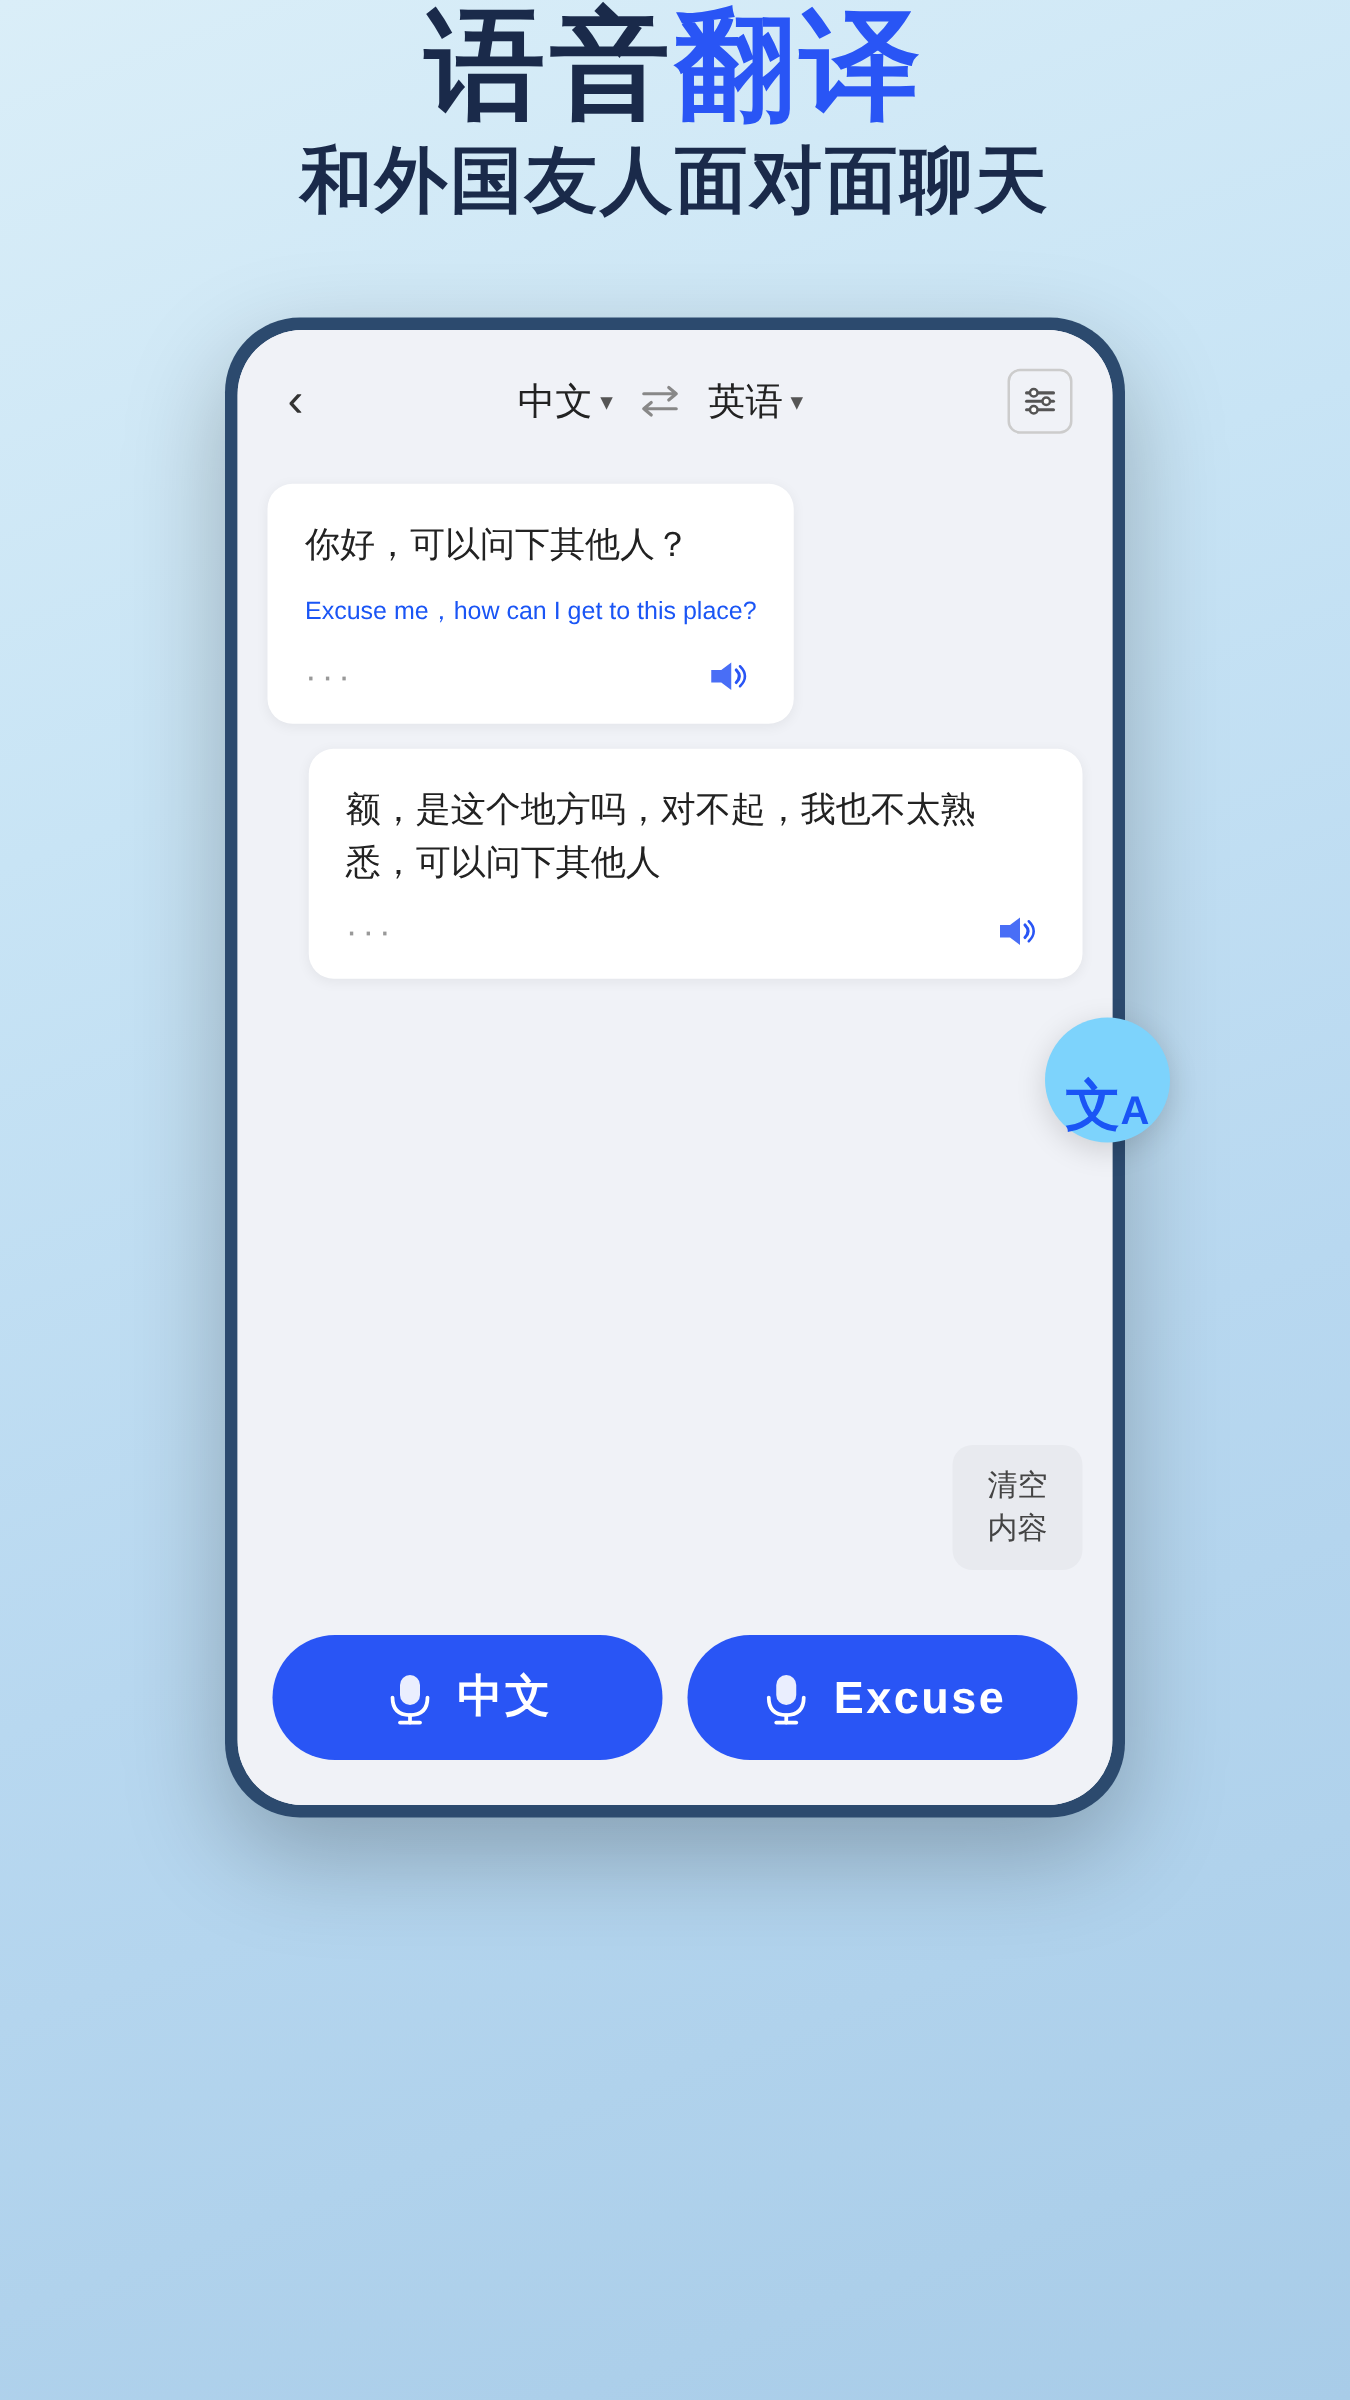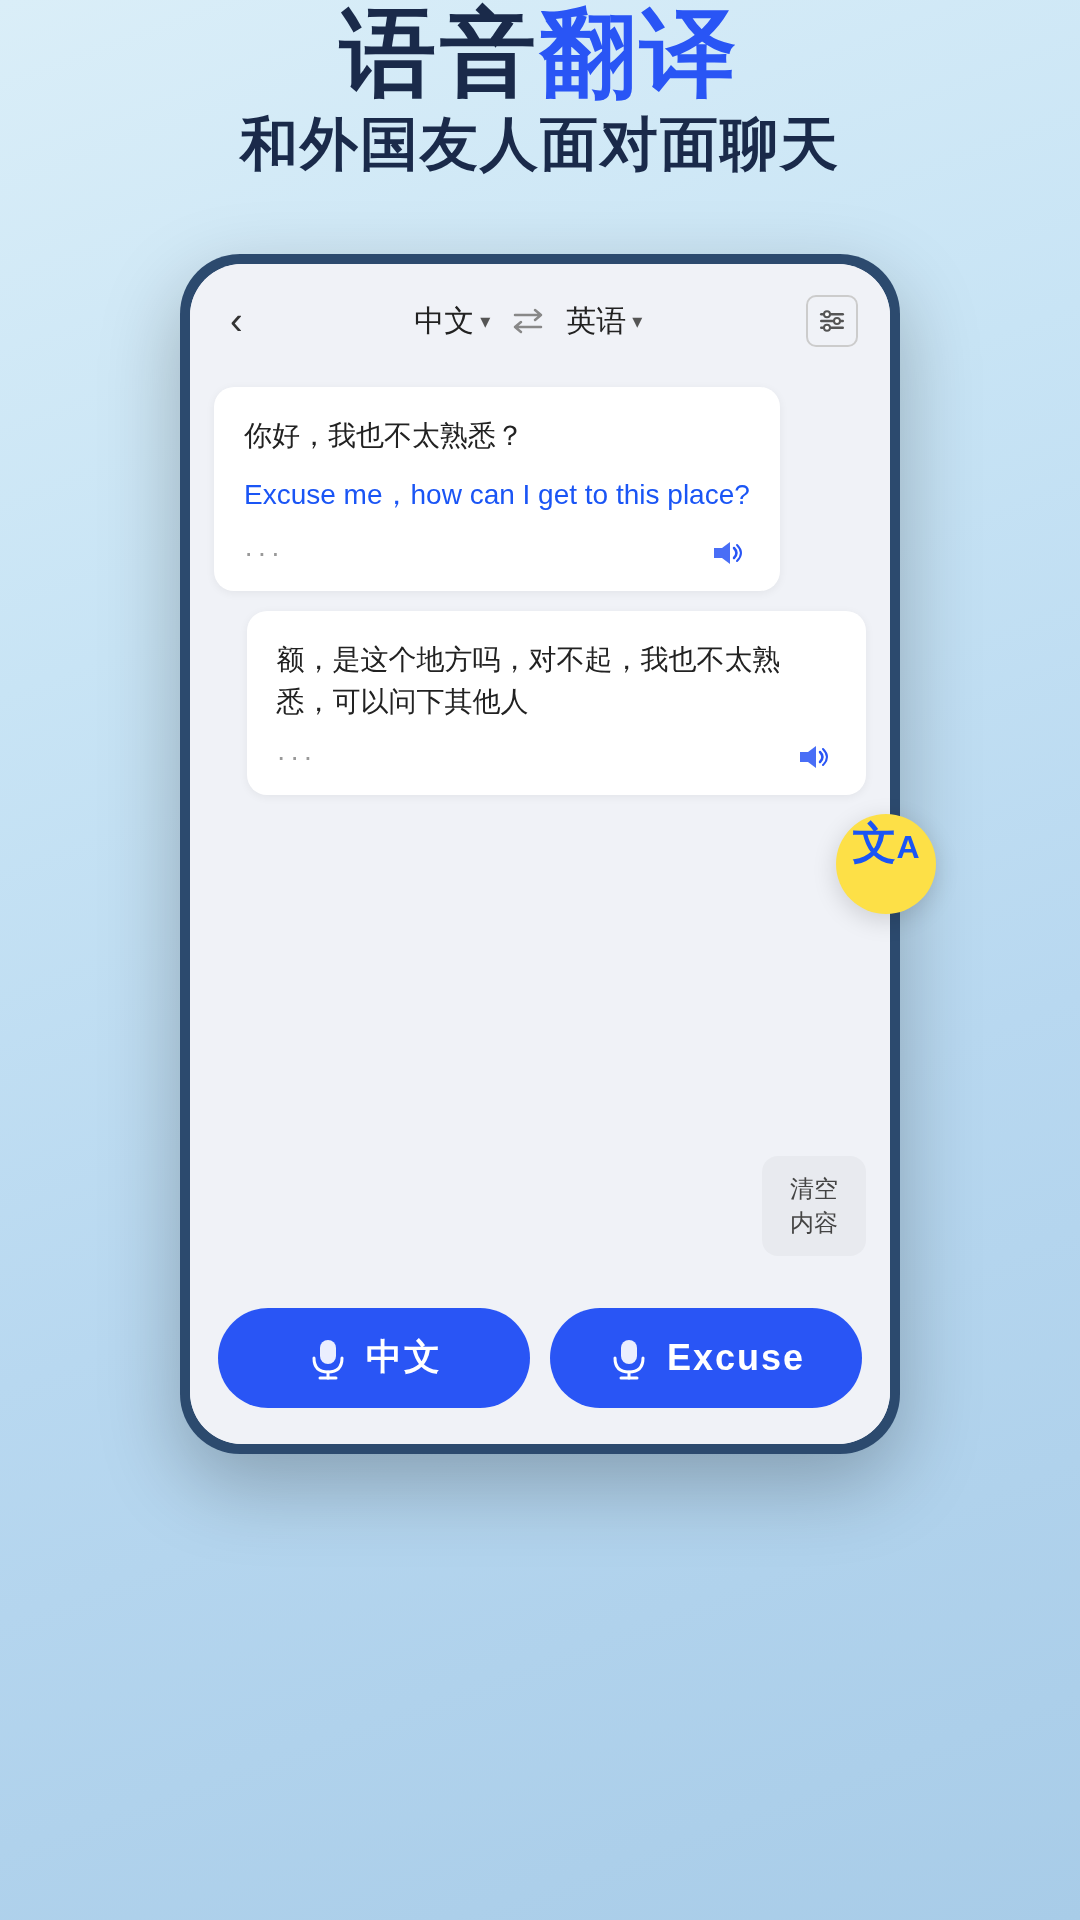--- a/index.html
+++ b/index.html
@@ -162,21 +162,21 @@
     }
 
     .msg-original {
       font-size: 28px;
       color: #222;
       line-height: 1.5;
       margin-bottom: 16px;
     }
 
     .msg-translated {
-      font-size: 28px;
+      font-size: 20px;
       color: #1a55f5;
       line-height: 1.6;
       margin-bottom: 18px;
     }
 
     .bubble-footer {
       display: flex;
       justify-content: space-between;
       align-items: center;
     }
@@ -242,24 +242,24 @@
     }
 
     
     .floating-icon {
       position: absolute;
       right: -36px;
       top: 50%;
       transform: translateY(-40%);
       width: 100px;
       height: 100px;
-      background: #fde047;
+      background: #7dd3fc;
       border-radius: 50%;
       display: flex;
-      align-items: flex-start;
+      align-items: flex-end;
       justify-content: center;
       box-shadow: 0 6px 24px rgba(0,0,0,0.15);
     }
 
     .float-text {
       font-size: 44px;
       font-weight: 900;
       color: #1a55f5;
     }
     .float-text .sub-a {
@@ -315,21 +315,21 @@
             <circle cx="9" cy="7.25" r="3" fill="white" stroke="#555" stroke-width="2"></circle>
             <circle cx="19" cy="14" r="3" fill="white" stroke="#555" stroke-width="2"></circle>
             <circle cx="9" cy="20.75" r="3" fill="white" stroke="#555" stroke-width="2"></circle>
           </svg>
         </div>
       </div>
 
       <div class="chat-area">
 
         <div class="bubble-left">
-          <div class="msg-original">你好，我也不太熟悉？</div>
+          <div class="msg-original">你好，可以问下其他人？</div>
           <div class="msg-translated">Excuse me，how can I get to this place?</div>
           <div class="bubble-footer">
             <span class="dots">···</span>
             <span class="speaker-icon">
               <svg width="36" height="30" viewBox="0 0 36 30" fill="none">
                 <polygon points="4,10 12,10 20,4 20,26 12,20 4,20" fill="#2955f5" opacity="0.85"></polygon>
                 <path d="M24 10 Q29 15 24 20" stroke="#2955f5" stroke-width="2.5" fill="none" stroke-linecap="round"></path>
                 <path d="M27 7 Q35 15 27 23" stroke="#2955f5" stroke-width="2" fill="none" stroke-linecap="round"></path>
               </svg>
             </span>

